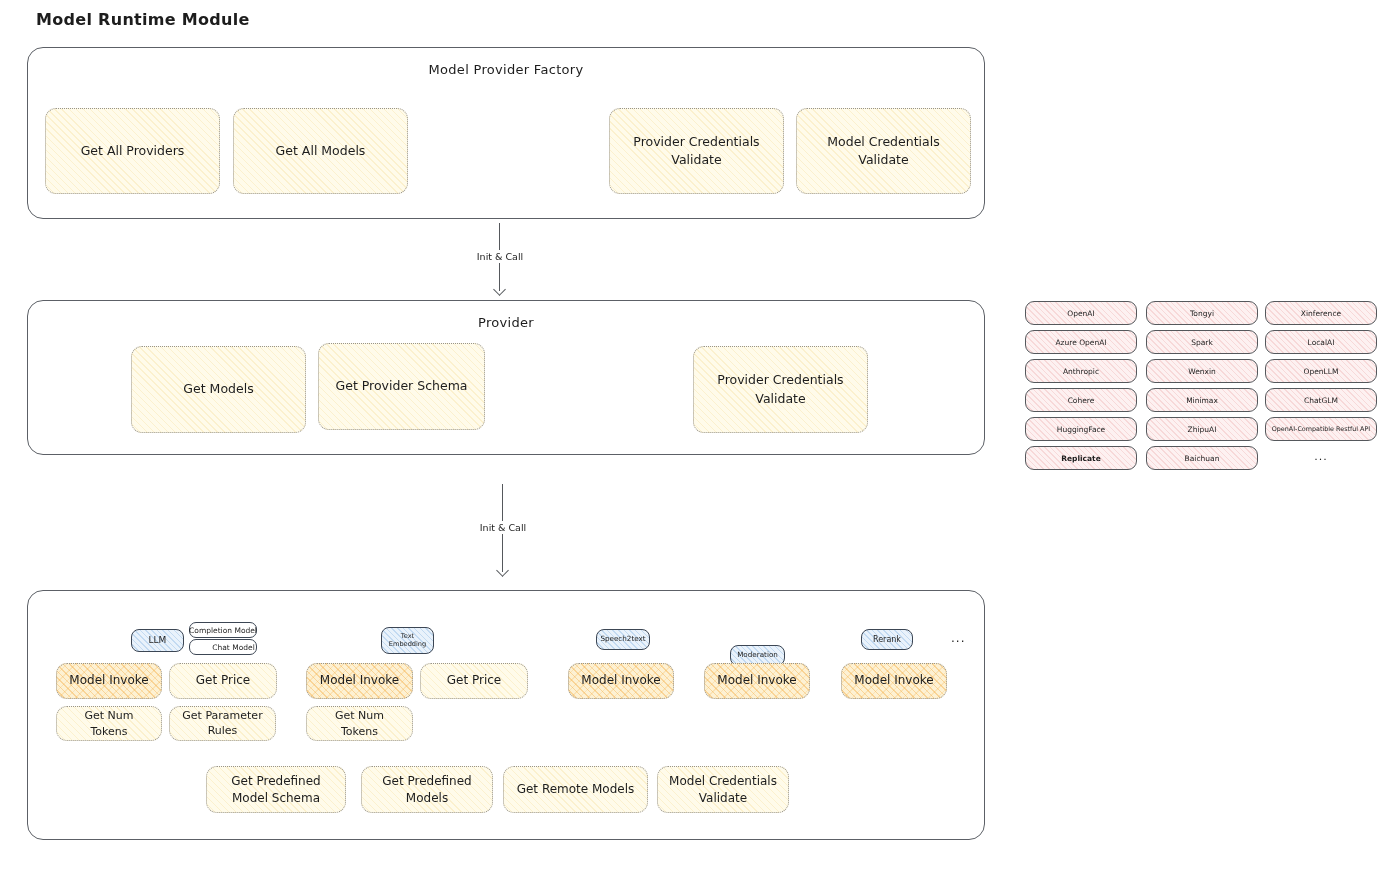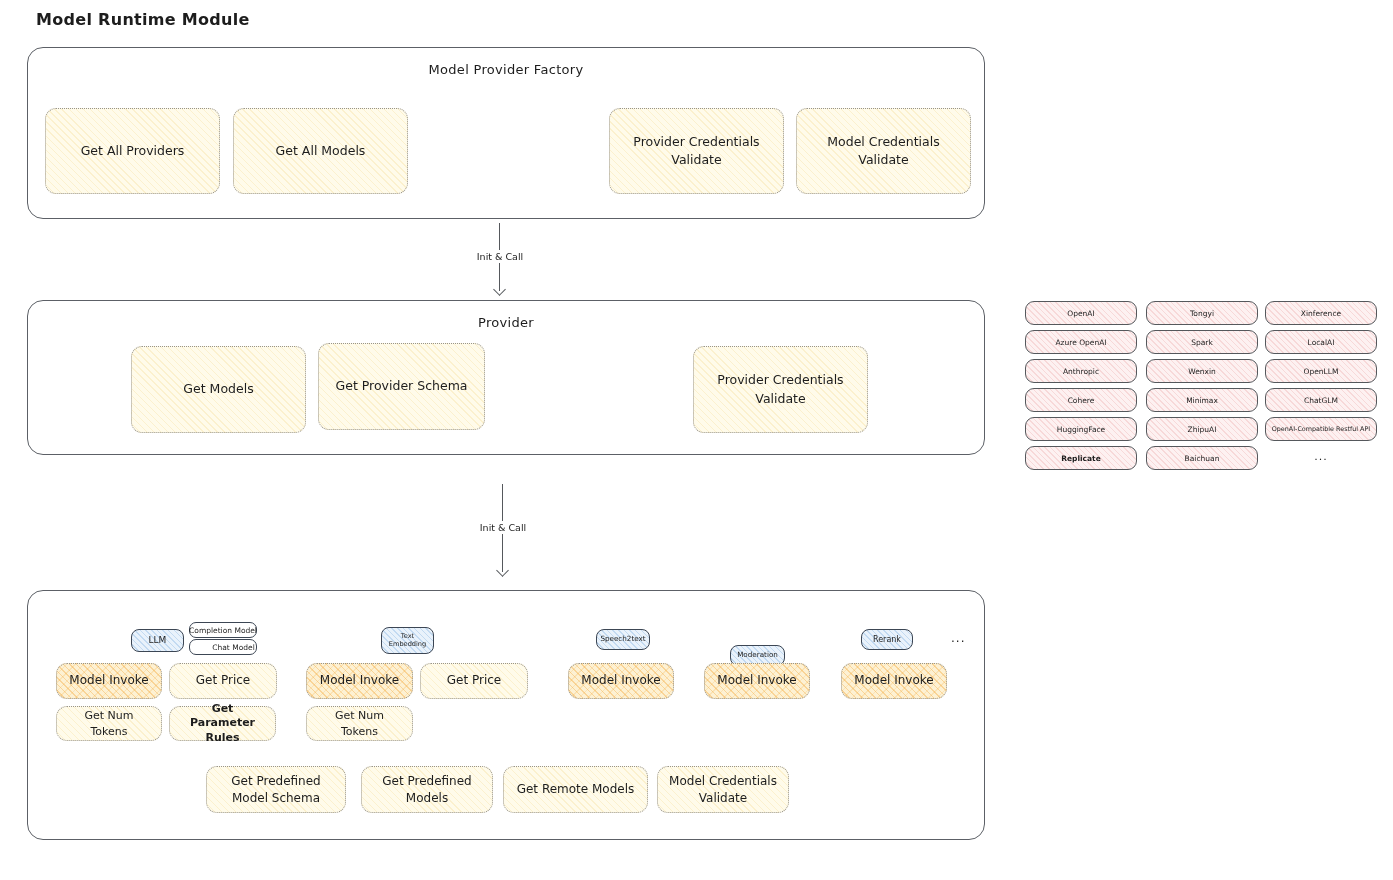--- a/index.html
+++ b/index.html
@@ -161,20 +161,20 @@
 
   <div class="node hl" style="left:28px;top:72px;width:106px;height:36px;font-size:12px;">Model Invoke</div>
   <div class="node" style="left:141px;top:72px;width:108px;height:36px;font-size:12px;">Get Price</div>
   <div class="node hl" style="left:278px;top:72px;width:107px;height:36px;font-size:12px;">Model Invoke</div>
   <div class="node" style="left:392px;top:72px;width:108px;height:36px;font-size:12px;">Get Price</div>
   <div class="node hl" style="left:540px;top:72px;width:106px;height:36px;font-size:12px;">Model Invoke</div>
   <div class="node hl" style="left:676px;top:72px;width:106px;height:36px;font-size:12px;">Model Invoke</div>
   <div class="node hl" style="left:813px;top:72px;width:106px;height:36px;font-size:12px;">Model Invoke</div>
 
   <div class="node" style="left:28px;top:115px;width:106px;height:35px;font-size:11px;">Get Num Tokens</div>
-  <div class="node" style="left:141px;top:115px;width:107px;height:35px;font-size:11px;line-height:1.3;font-weight:bold;">Get Parameter Rules</div>
+  <div class="node" style="left:141px;top:115px;width:107px;height:35px;font-size:11px;line-height:1.3;">Get Parameter Rules</div>
   <div class="node" style="left:278px;top:115px;width:107px;height:35px;font-size:11px;">Get Num Tokens</div>
 
   <div class="node" style="left:333px;top:175px;width:132px;height:47px;font-size:12px;line-height:1.35;">Get Predefined Models</div>
   <div class="node" style="left:178px;top:175px;width:140px;height:47px;font-size:12px;line-height:1.35;">Get Predefined Model Schema</div>
   <div class="node" style="left:475px;top:175px;width:145px;height:47px;font-size:12px;">Get Remote Models</div>
   <div class="node" style="left:629px;top:175px;width:132px;height:47px;font-size:12px;line-height:1.35;">Model Credentials Validate</div>
 </div>
 
 </body></html>

